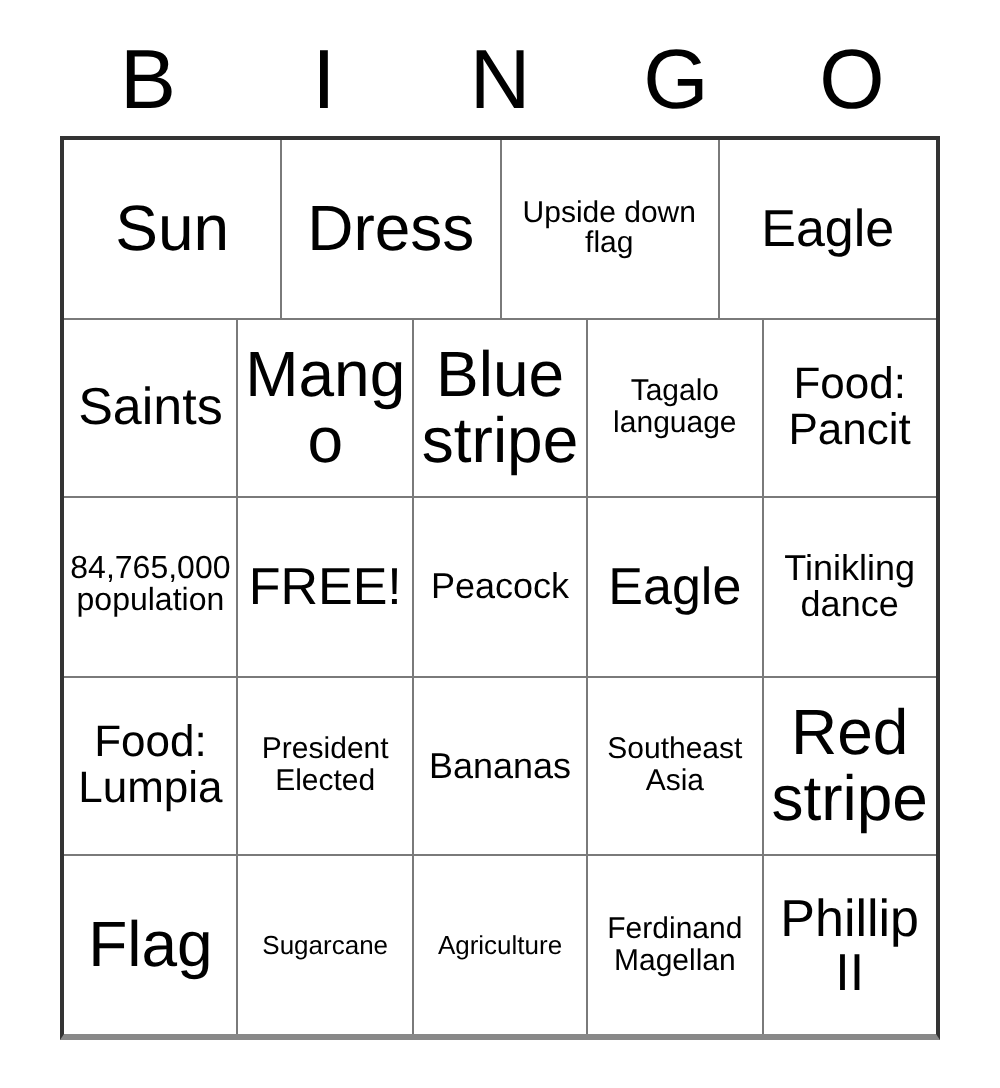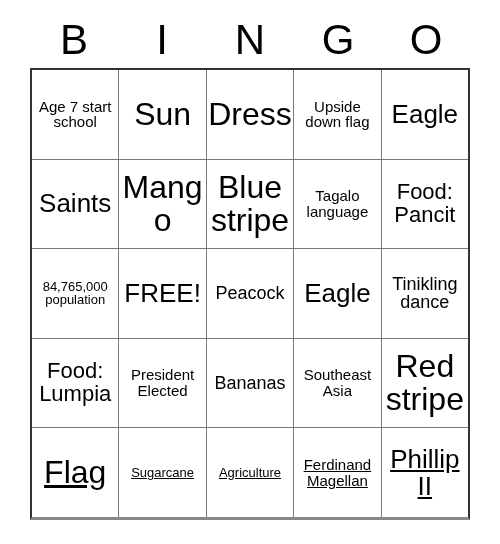--- a/index.html
+++ b/index.html
@@ -62,21 +62,20 @@
     background: #ffffff;
   }
   .grid-row {
     flex: 1 1 0;
     display: flex;
     border-bottom: 1px solid #7a7a7a;
     box-sizing: border-box;
   }
   .grid-row:last-child {
     border-bottom: none;
-    text-decoration: underline;
   }
   .cell {
     flex: 1 1 0;
     border-right: 1px solid #7a7a7a;
     box-sizing: border-box;
     display: flex;
     align-items: center;
     justify-content: center;
     text-align: center;
     padding: 0 1px;
@@ -94,41 +93,38 @@
   }
 
   
   .fs-xxl .cell-text { font-size: 32px; }
   .fs-xl  .cell-text { font-size: 32px; }
   .fs-lg  .cell-text { font-size: 26px; }
   .fs-md  .cell-text { font-size: 22px; }
   .fs-sm  .cell-text { font-size: 18px; }
   .fs-xs  .cell-text { font-size: 15px; }
   .fs-xxs .cell-text { font-size: 13px; }
-  .fs-tiny .cell-text { font-size: 13px; }
+  .fs-tiny .cell-text { font-size: 16px; }
 </style>
 </head>
 <body>
 
 <div class="card">
 
   <div class="header-row">
     <div class="header-cell">B</div>
     <div class="header-cell">I</div>
     <div class="header-cell">N</div>
     <div class="header-cell">G</div>
     <div class="header-cell">O</div>
   </div>
 
   <div class="grid">
 
     <div class="grid-row">
-      <div class="cell fs-xs">
-          <span class="cell-text">Age 7 start school</span>
-        </div>
       <div class="cell fs-xxl">
           <span class="cell-text">Sun</span>
         </div>
       <div class="cell fs-xl">
           <span class="cell-text">Dress</span>
         </div>
       <div class="cell fs-xs">
           <span class="cell-text">Upside down flag</span>
         </div>
       <div class="cell fs-lg">

